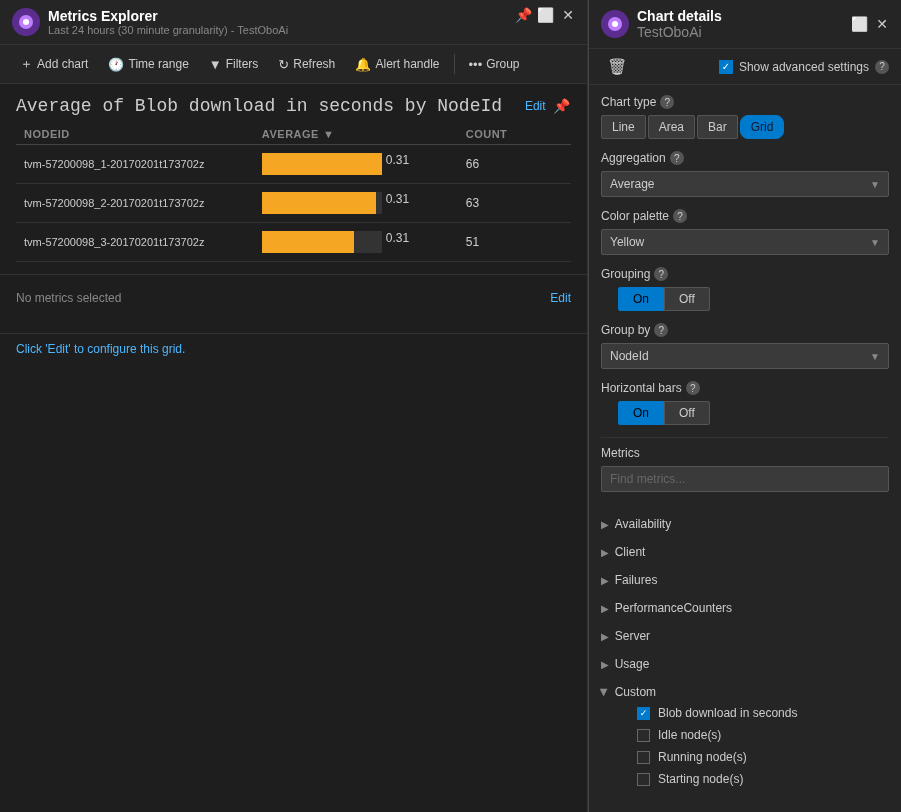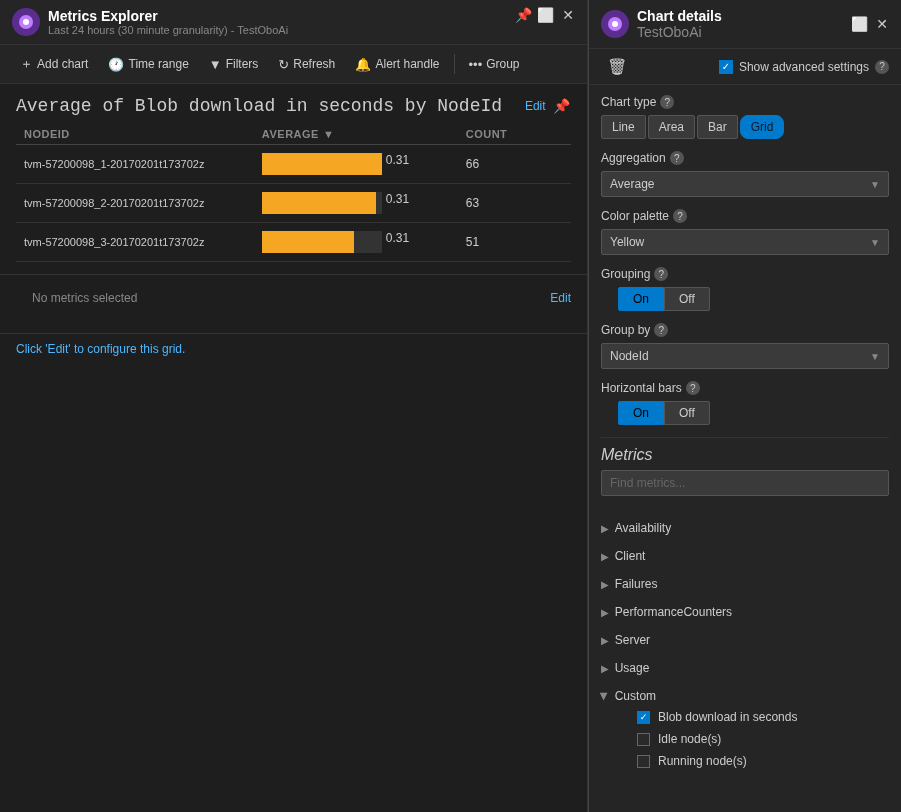--- a/index.html
+++ b/index.html
@@ -222,21 +222,20 @@
     .no-metrics-section {
       padding: 16px 16px;
       border-bottom: 1px solid #333;
     }
 
     .no-metrics-header {
       display: flex;
       justify-content: space-between;
       align-items: flex-start;
       margin-bottom: 12px;
-      margin-left: 16px;
     }
 
     .no-metrics-text {
       color: #888;
       font-size: 12px;
     }
 
     .configure-hint {
       padding: 8px 16px;
       color: #4db8ff;
@@ -425,24 +424,23 @@
 
     .toggle-btn:first-child {
       border-radius: 2px 0 0 2px;
     }
 
     .toggle-btn:last-child {
       border-radius: 0 2px 2px 0;
     }
 
     .metrics-label {
-      font-size: 16px;
+      font-size: 12px;
       color: #ccc;
       margin-bottom: 6px;
-      font-style: italic;
     }
 
     .metrics-search {
       width: 100%;
       background: #3a3a3a;
       border: 1px solid #555;
       color: #ccc;
       padding: 5px 8px;
       font-size: 12px;
       margin-bottom: 18px;
@@ -811,18 +809,22 @@
               <span>Blob download in seconds</span>
             </li>
             <li class="metrics-item">
               <div class="checkbox-empty"></div>
               <span>Idle node(s)</span>
             </li>
             <li class="metrics-item">
               <div class="checkbox-empty"></div>
               <span>Running node(s)</span>
             </li>
+            <li class="metrics-item">
+              <div class="checkbox-empty"></div>
+              <span>Starting node(s)</span>
+            </li>
           </ul>
         </li>
       </ul>
 
   </div>
 </div>
 
 </body></html>

